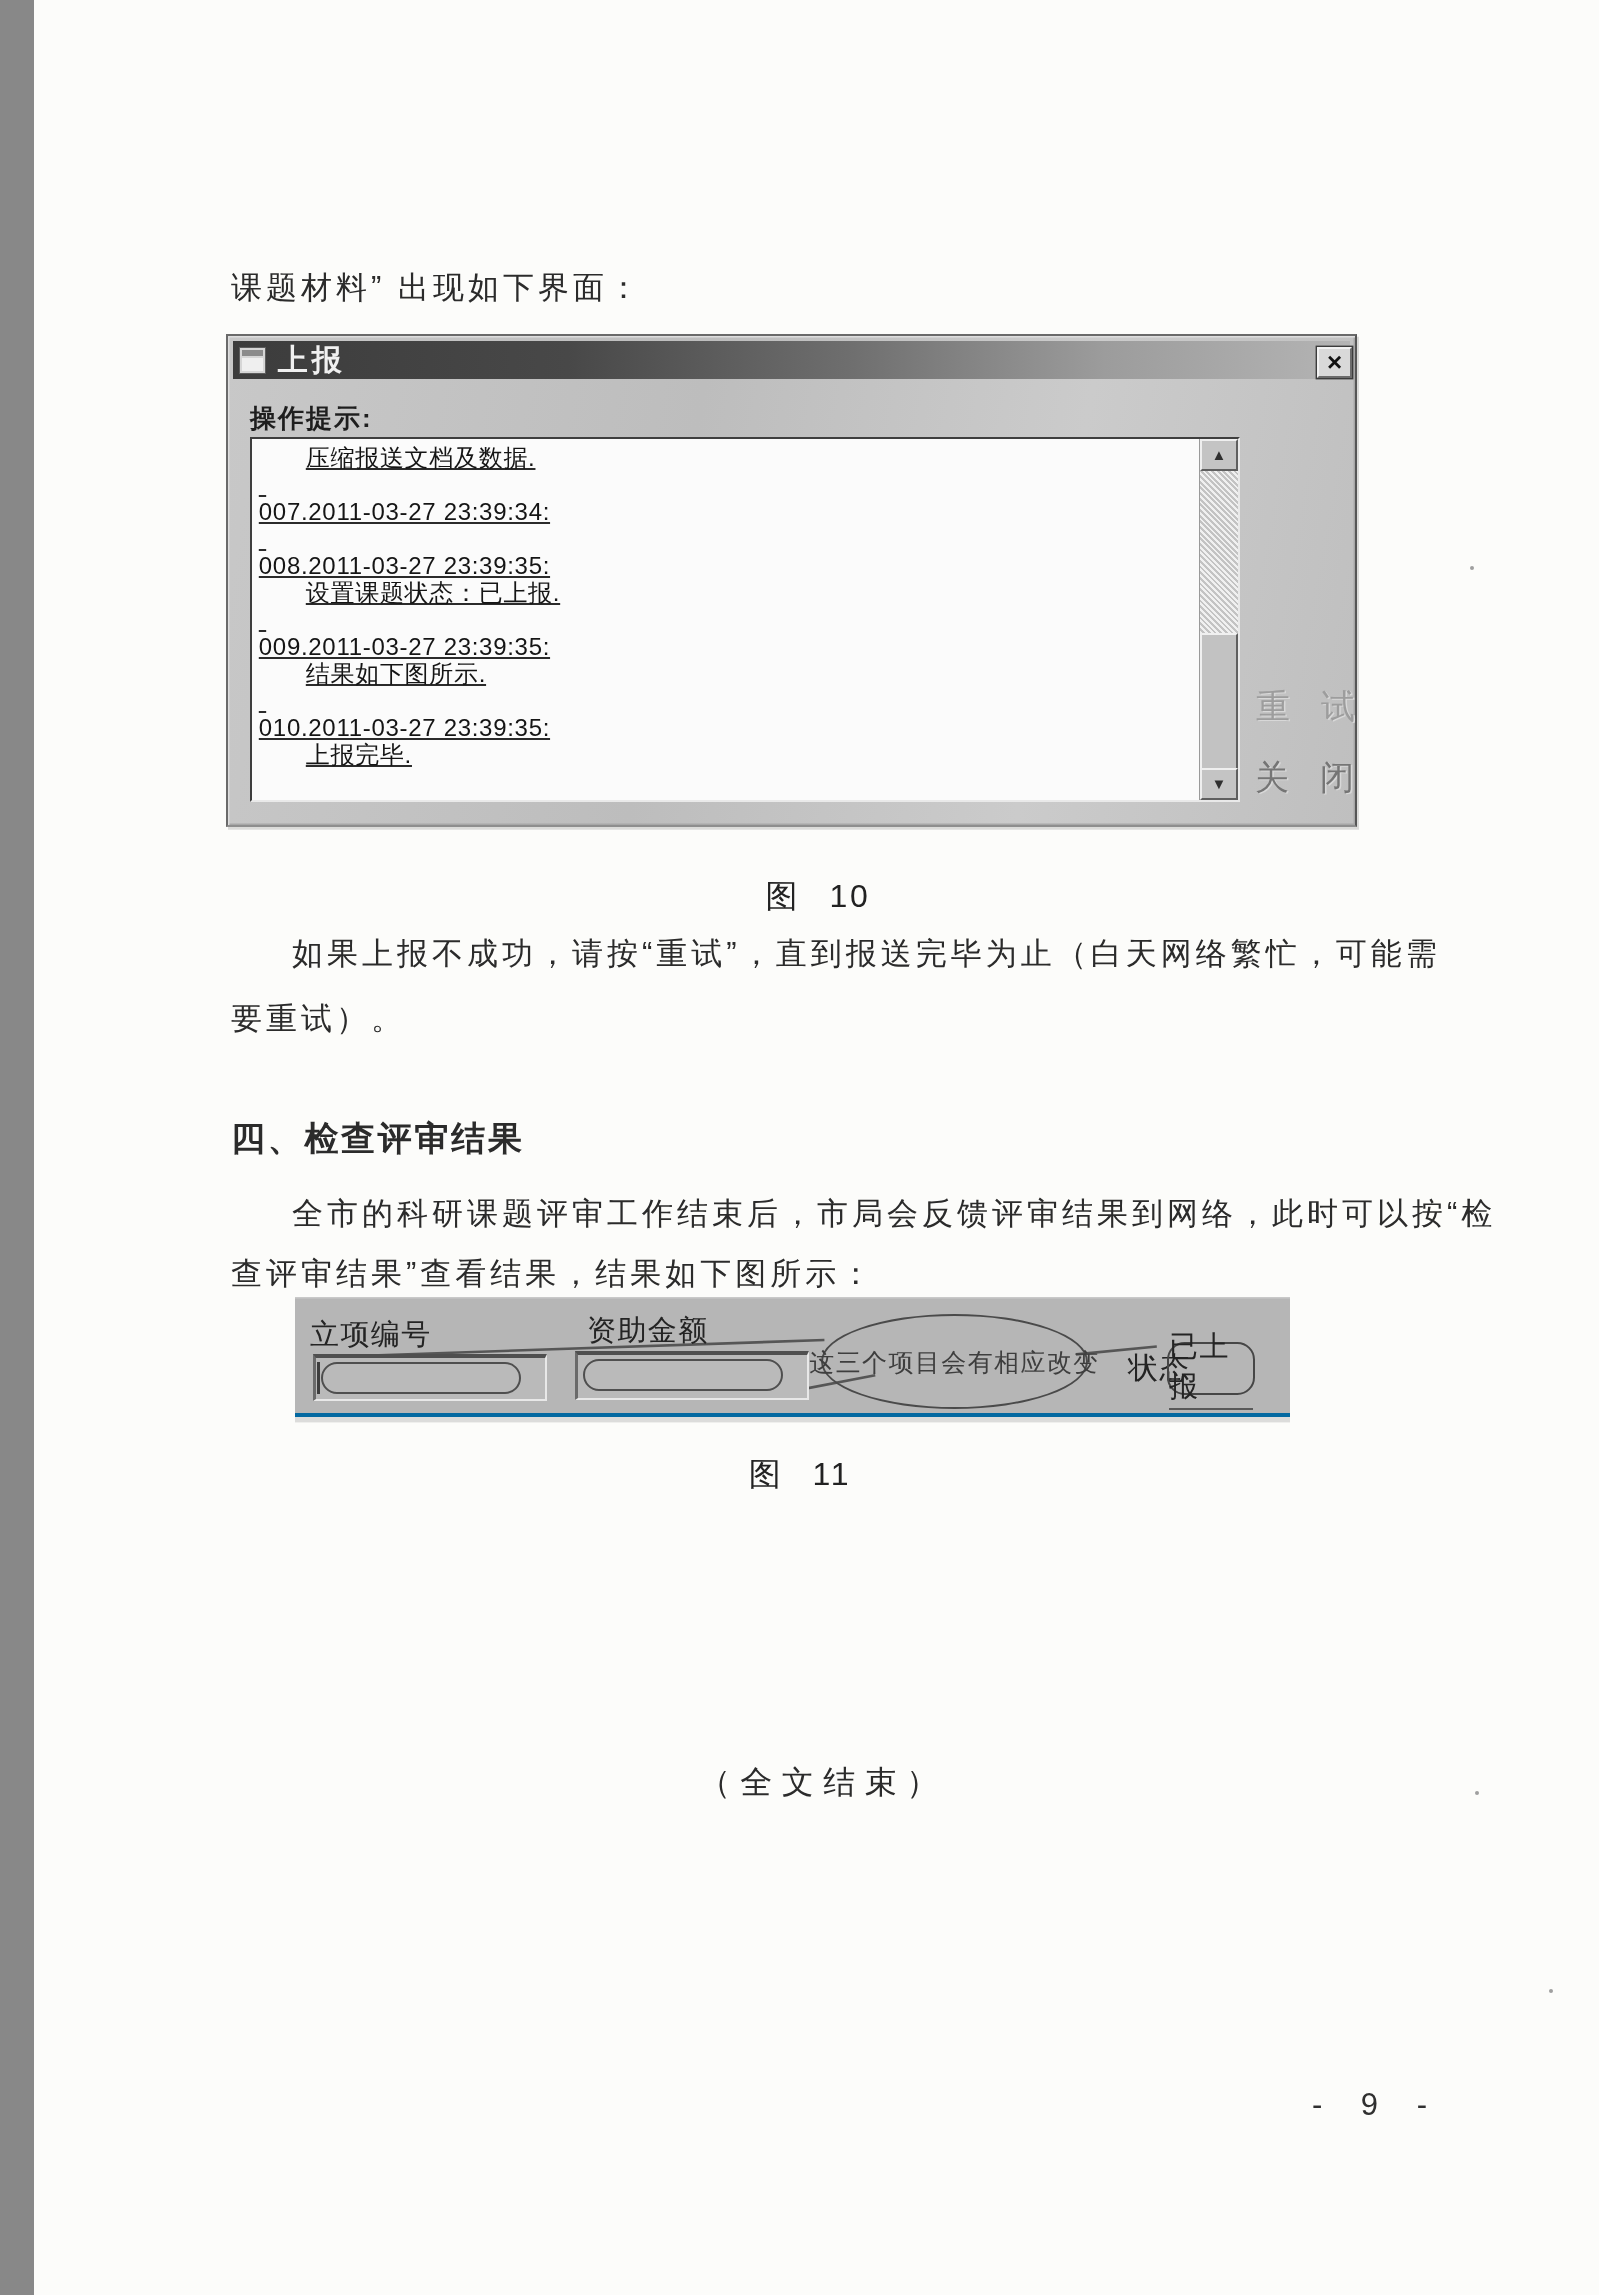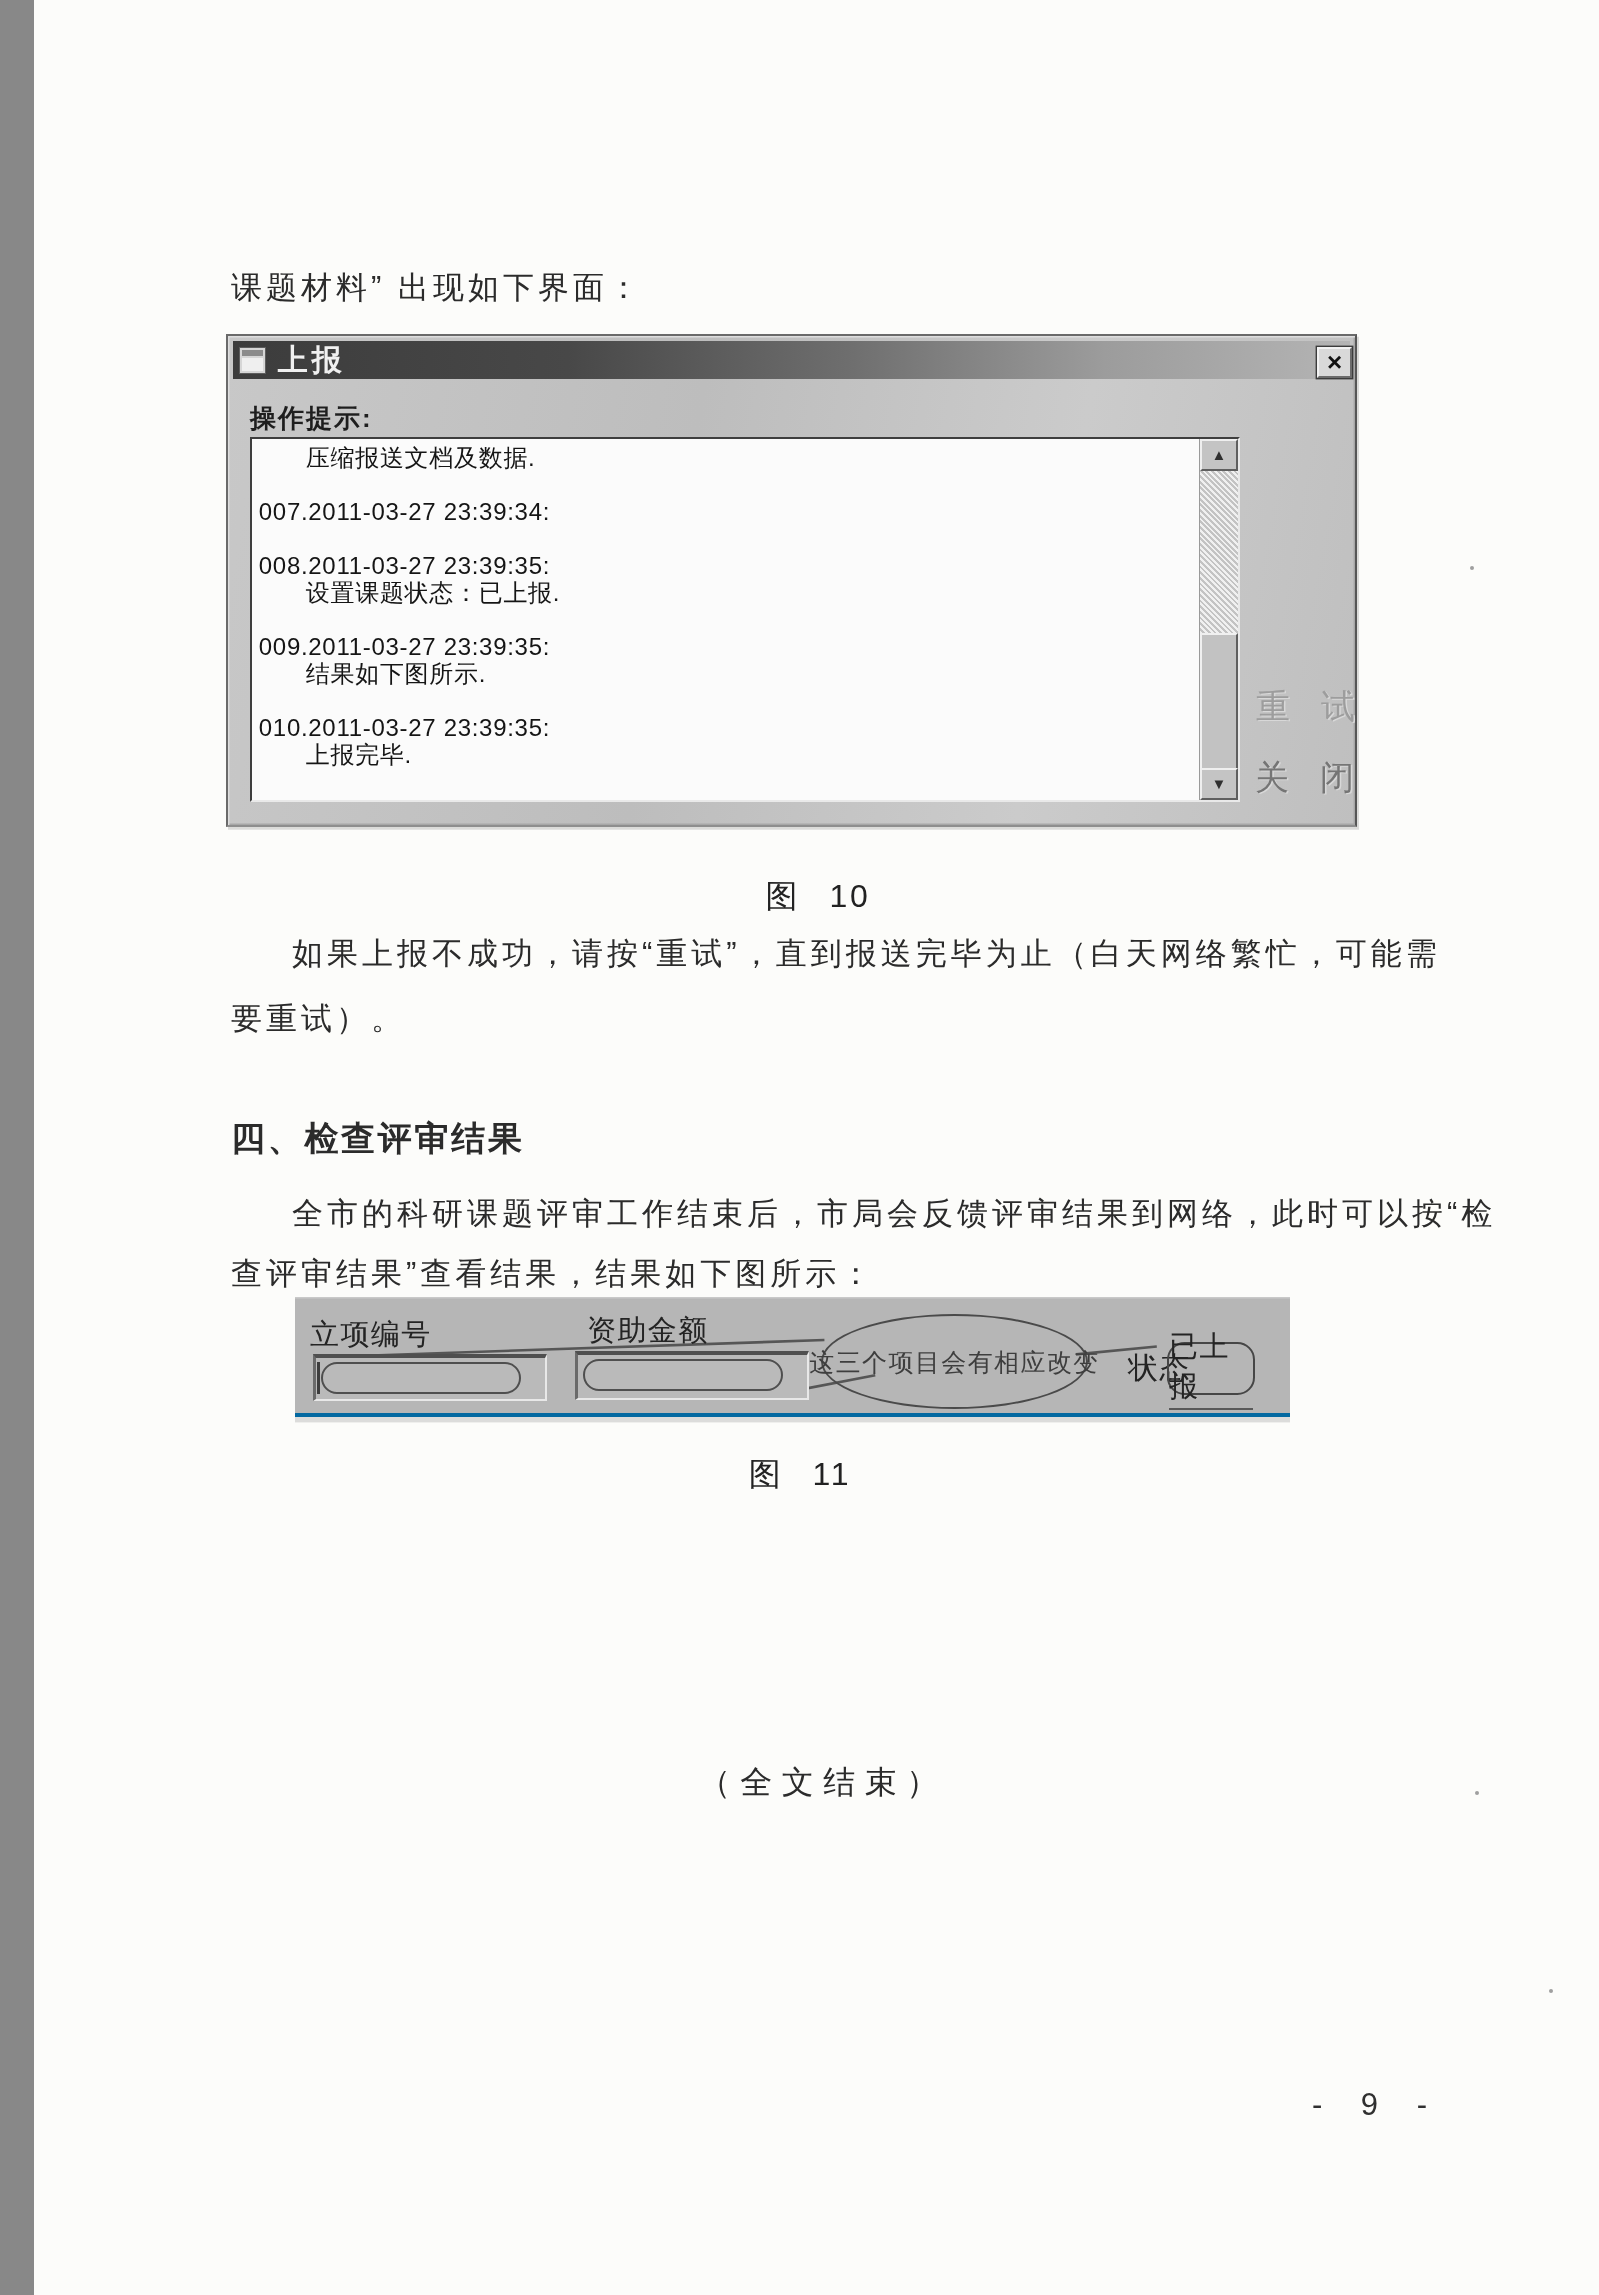--- a/index.html
+++ b/index.html
@@ -40,21 +40,21 @@
   .app-icon::before{content:"";position:absolute;left:2px;top:2px;right:2px;height:6px;background:#8b8b8b;}
   .app-icon::after{content:"";position:absolute;left:2px;top:10.8px;right:2px;bottom:2px;background:#efefef;}
   .dlg-title{position:absolute;left:45px;top:0;height:38px;line-height:38px;font-size:30px;font-weight:bold;
     color:var(--title-text);letter-spacing:4px;}
   .close-btn{position:absolute;left:1089px;top:10.8px;width:35px;height:31px;background:#d9d9d9;
     border:2px solid;border-color:#f2f2f2 #6c6c6c #6c6c6c #f2f2f2;box-shadow:0 0 0 1.4px #3c3c3c;
     text-align:center;line-height:27px;font-size:26px;font-weight:bold;color:#111;}
   .prompt-label{position:absolute;left:22px;top:65px;font-size:26px;font-weight:bold;color:#1e1e1e;letter-spacing:2px;}
   .listbox{position:absolute;left:22px;top:101px;width:990px;height:365px;background:var(--listbox-bg);
     border:2px solid;border-color:#3e3e3e #e9e9e9 #e9e9e9 #3e3e3e;}
-  .log-area{position:absolute;left:0;top:0;right:39px;bottom:0;overflow:hidden;padding:4.7px 0 0 6.8px;}
+  .log-area{position:absolute;left:0;top:0;right:39px;bottom:0;overflow:hidden;padding:4.7px 0 0 6.8px;text-decoration:underline;}
   .log-line{font-size:24px;line-height:27px;color:var(--log-ink);white-space:nowrap;letter-spacing:0.7px;}
   .log-line.indent{padding-left:47px;}
   
   .scrollbar{position:absolute;top:0;right:0;width:39px;height:100%;background:#cdcdcd;border-left:1.4px solid #9a9a9a;}
   .sb-btn{position:absolute;left:0;width:100%;height:32px;background:#c4c4c4;
     border:2px solid;border-color:#efefef #5f5f5f #5f5f5f #efefef;
     text-align:center;line-height:28px;font-size:15px;color:#2f2f2f;}
   .sb-up{top:0;}
   .sb-down{bottom:0;}
   .sb-hatch{position:absolute;left:0;top:32px;width:100%;height:162px;

